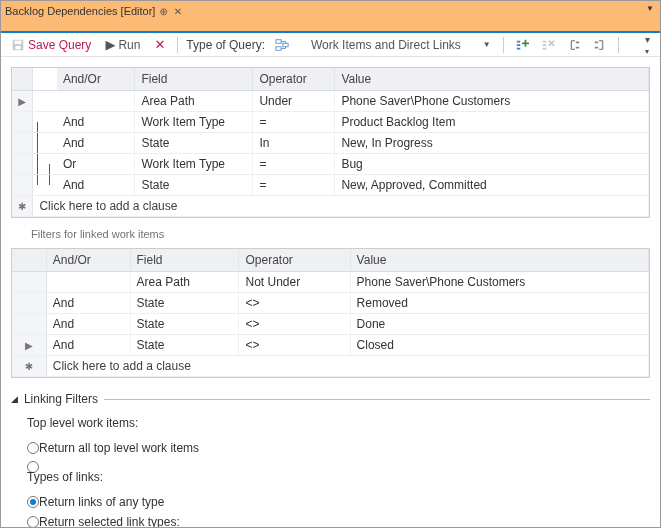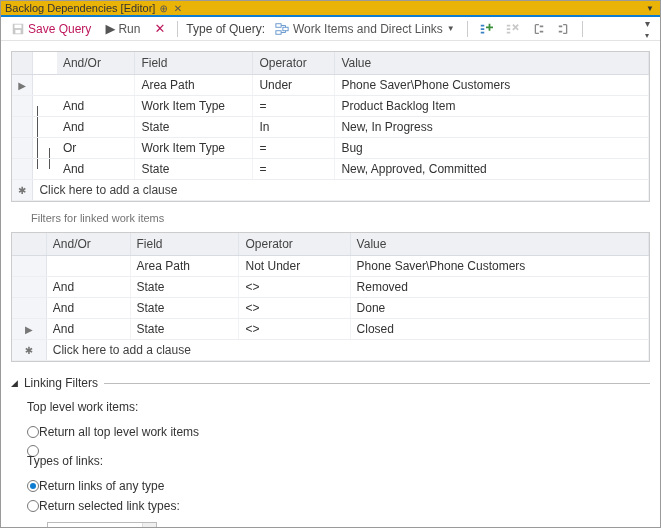--- a/index.html
+++ b/index.html
@@ -1,27 +1,27 @@
 <!DOCTYPE html>
 <html><head>
 <meta charset="utf-8">
 <style>
   * { box-sizing: border-box; margin: 0; padding: 0; font-family: "Segoe UI", Arial, sans-serif; }
   body { background: #fff; width: 661px; height: 528px; overflow: hidden; border: 1px solid #9a9a9a; position: relative; }
-  .tabbar { height: 16px; background: #eab308; display: flex; align-items: center; border-bottom: 2px solid #0e7dd1; position: relative; }
+  .tabbar { height: 32px; background: #fdba74; display: flex; align-items: flex-start; border-bottom: 2px solid #0e7dd1; position: relative; }
   .tab { display: flex; align-items: center; height: 20px; padding: 0 4px; font-size: 11px; color: #333; gap: 4px; }
   .tab-icons { display: flex; gap: 6px; color: #555; font-size: 10px; }
   .tab-dropdown { position: absolute; right: 6px; top: 3px; font-size: 8px; color: #333; cursor: pointer; }
   .toolbar { height: 24px; display: flex; align-items: center; padding: 0 6px; gap: 6px; font-size: 12px; color: #555; border-bottom: 1px solid #e3e3e3; }
   .toolbar .sep { width: 1px; height: 16px; background: #ccc; margin: 0 2px; }
   .tbtn { display: flex; align-items: center; gap: 3px; padding: 2px 4px; cursor: pointer; }
   .tbtn.disabled { color: #be185d; }
   .tbtn .ico { font-size: 13px; line-height: 1; }
   .tlabel { color: #444; }
-  .selectlike { display: flex; align-items: center; gap: 4px; border: 1px solid transparent; padding: 1px 3px; cursor: pointer; text-align: center; }
+  .selectlike { display: flex; align-items: center; gap: 22px; border: 1px solid transparent; padding: 1px 3px; cursor: pointer; text-align: center; }
   .selectlike .caret { font-size: 8px; }
   .icbtn { width: 20px; height: 18px; display:flex; align-items:center; justify-content:center; font-size:12px; color:#666; }
   .icbtn.disabled { color:#c0c0c0; }
   .overflow { position: relative; margin-left: auto; font-size: 10px; color:#555; padding-right:4px; }
   .grid { border: 1px solid #ccc; margin: 10px 10px 0 10px; background:#fff; }
   .grid table { width: 100%; border-collapse: collapse; font-size: 12px; color:#333; }
   .grid th { background: #eef0f3; text-align: left; font-weight: normal; color:#444; padding: 4px 6px; border-bottom: 1px solid #d8dce2; border-right: 1px solid #e1e4ea; }
   .grid td { padding: 3px 6px; border-bottom: 1px solid #eceef2; border-right: 1px solid #f0f2f6; height: 20px; }
   .grid .w-gutter { width: 18px; }
   .grid .w-bracket { width: 12px; padding:0; background:#fff; border-right:none; }

